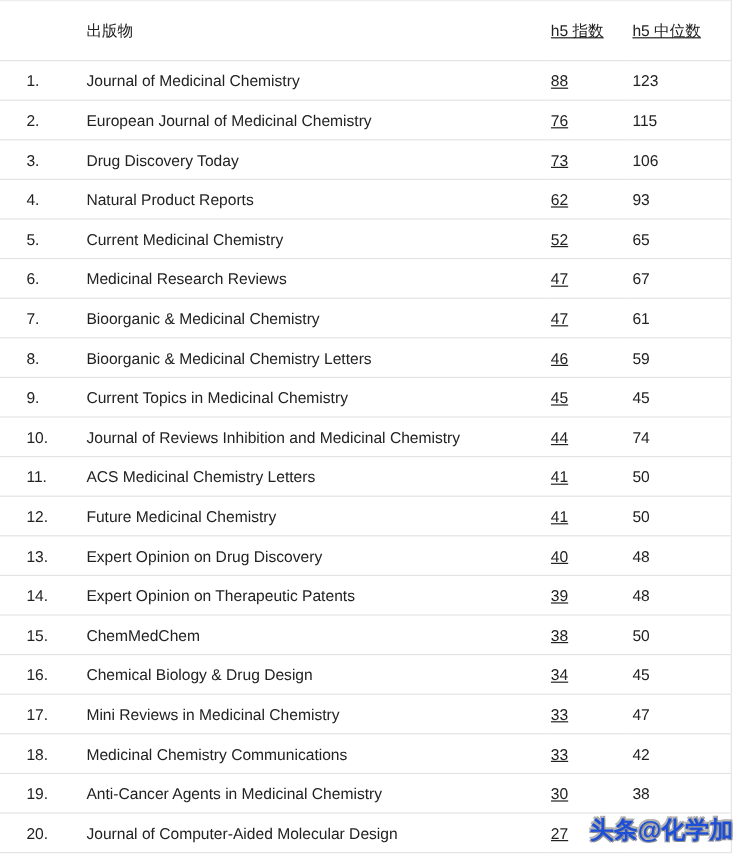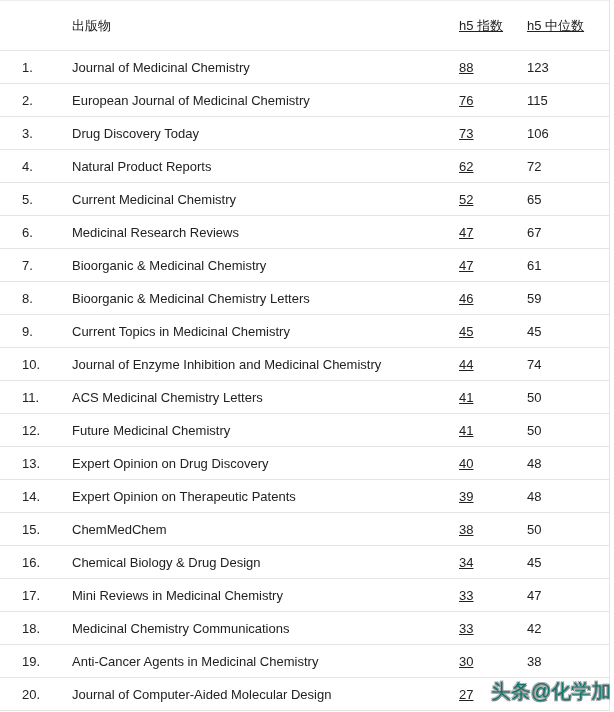--- a/index.html
+++ b/index.html
@@ -44,23 +44,23 @@
   a.tbl-link {
     color: #222222;
     text-decoration: underline;
     cursor: pointer;
   }
   .watermark {
     position: absolute;
     right: 3px;
     bottom: 7px;
     font-size: 20px;
-    font-weight: 400;
+    font-weight: 700;
     letter-spacing: 0;
-    color: #0f766e;
+    color: #1d4ed8;
     text-shadow:
       1px 1px 0 #8d8d8d,
      -1px -1px 0 #b5b5b5,
       1px -1px 0 #a5a5a5,
      -1px 1px 0 #a5a5a5;
     pointer-events: none;
   }
 </style>
 </head>
 <body>
@@ -113,21 +113,21 @@
       </td>
       <td class="med">106</td>
     </tr>
 
     <tr>
       <td class="rank">4.</td>
       <td class="pub">Natural Product Reports</td>
       <td class="idx">
         <a class="tbl-link">62</a>
       </td>
-      <td class="med">72</td>
+      <td class="med">93</td>
     </tr>
 
     <tr>
       <td class="rank">5.</td>
       <td class="pub">Current Medicinal Chemistry</td>
       <td class="idx">
         <a class="tbl-link">52</a>
       </td>
       <td class="med">65</td>
     </tr>
@@ -163,21 +163,21 @@
       <td class="rank">9.</td>
       <td class="pub">Current Topics in Medicinal Chemistry</td>
       <td class="idx">
         <a class="tbl-link">45</a>
       </td>
       <td class="med">45</td>
     </tr>
 
     <tr>
       <td class="rank">10.</td>
-      <td class="pub">Journal of Enzyme Inhibition and Medicinal Chemistry</td>
+      <td class="pub">Journal of Reviews Inhibition and Medicinal Chemistry</td>
       <td class="idx">
         <a class="tbl-link">44</a>
       </td>
       <td class="med">74</td>
     </tr>
 
     <tr>
       <td class="rank">11.</td>
       <td class="pub">ACS Medicinal Chemistry Letters</td>
       <td class="idx">

